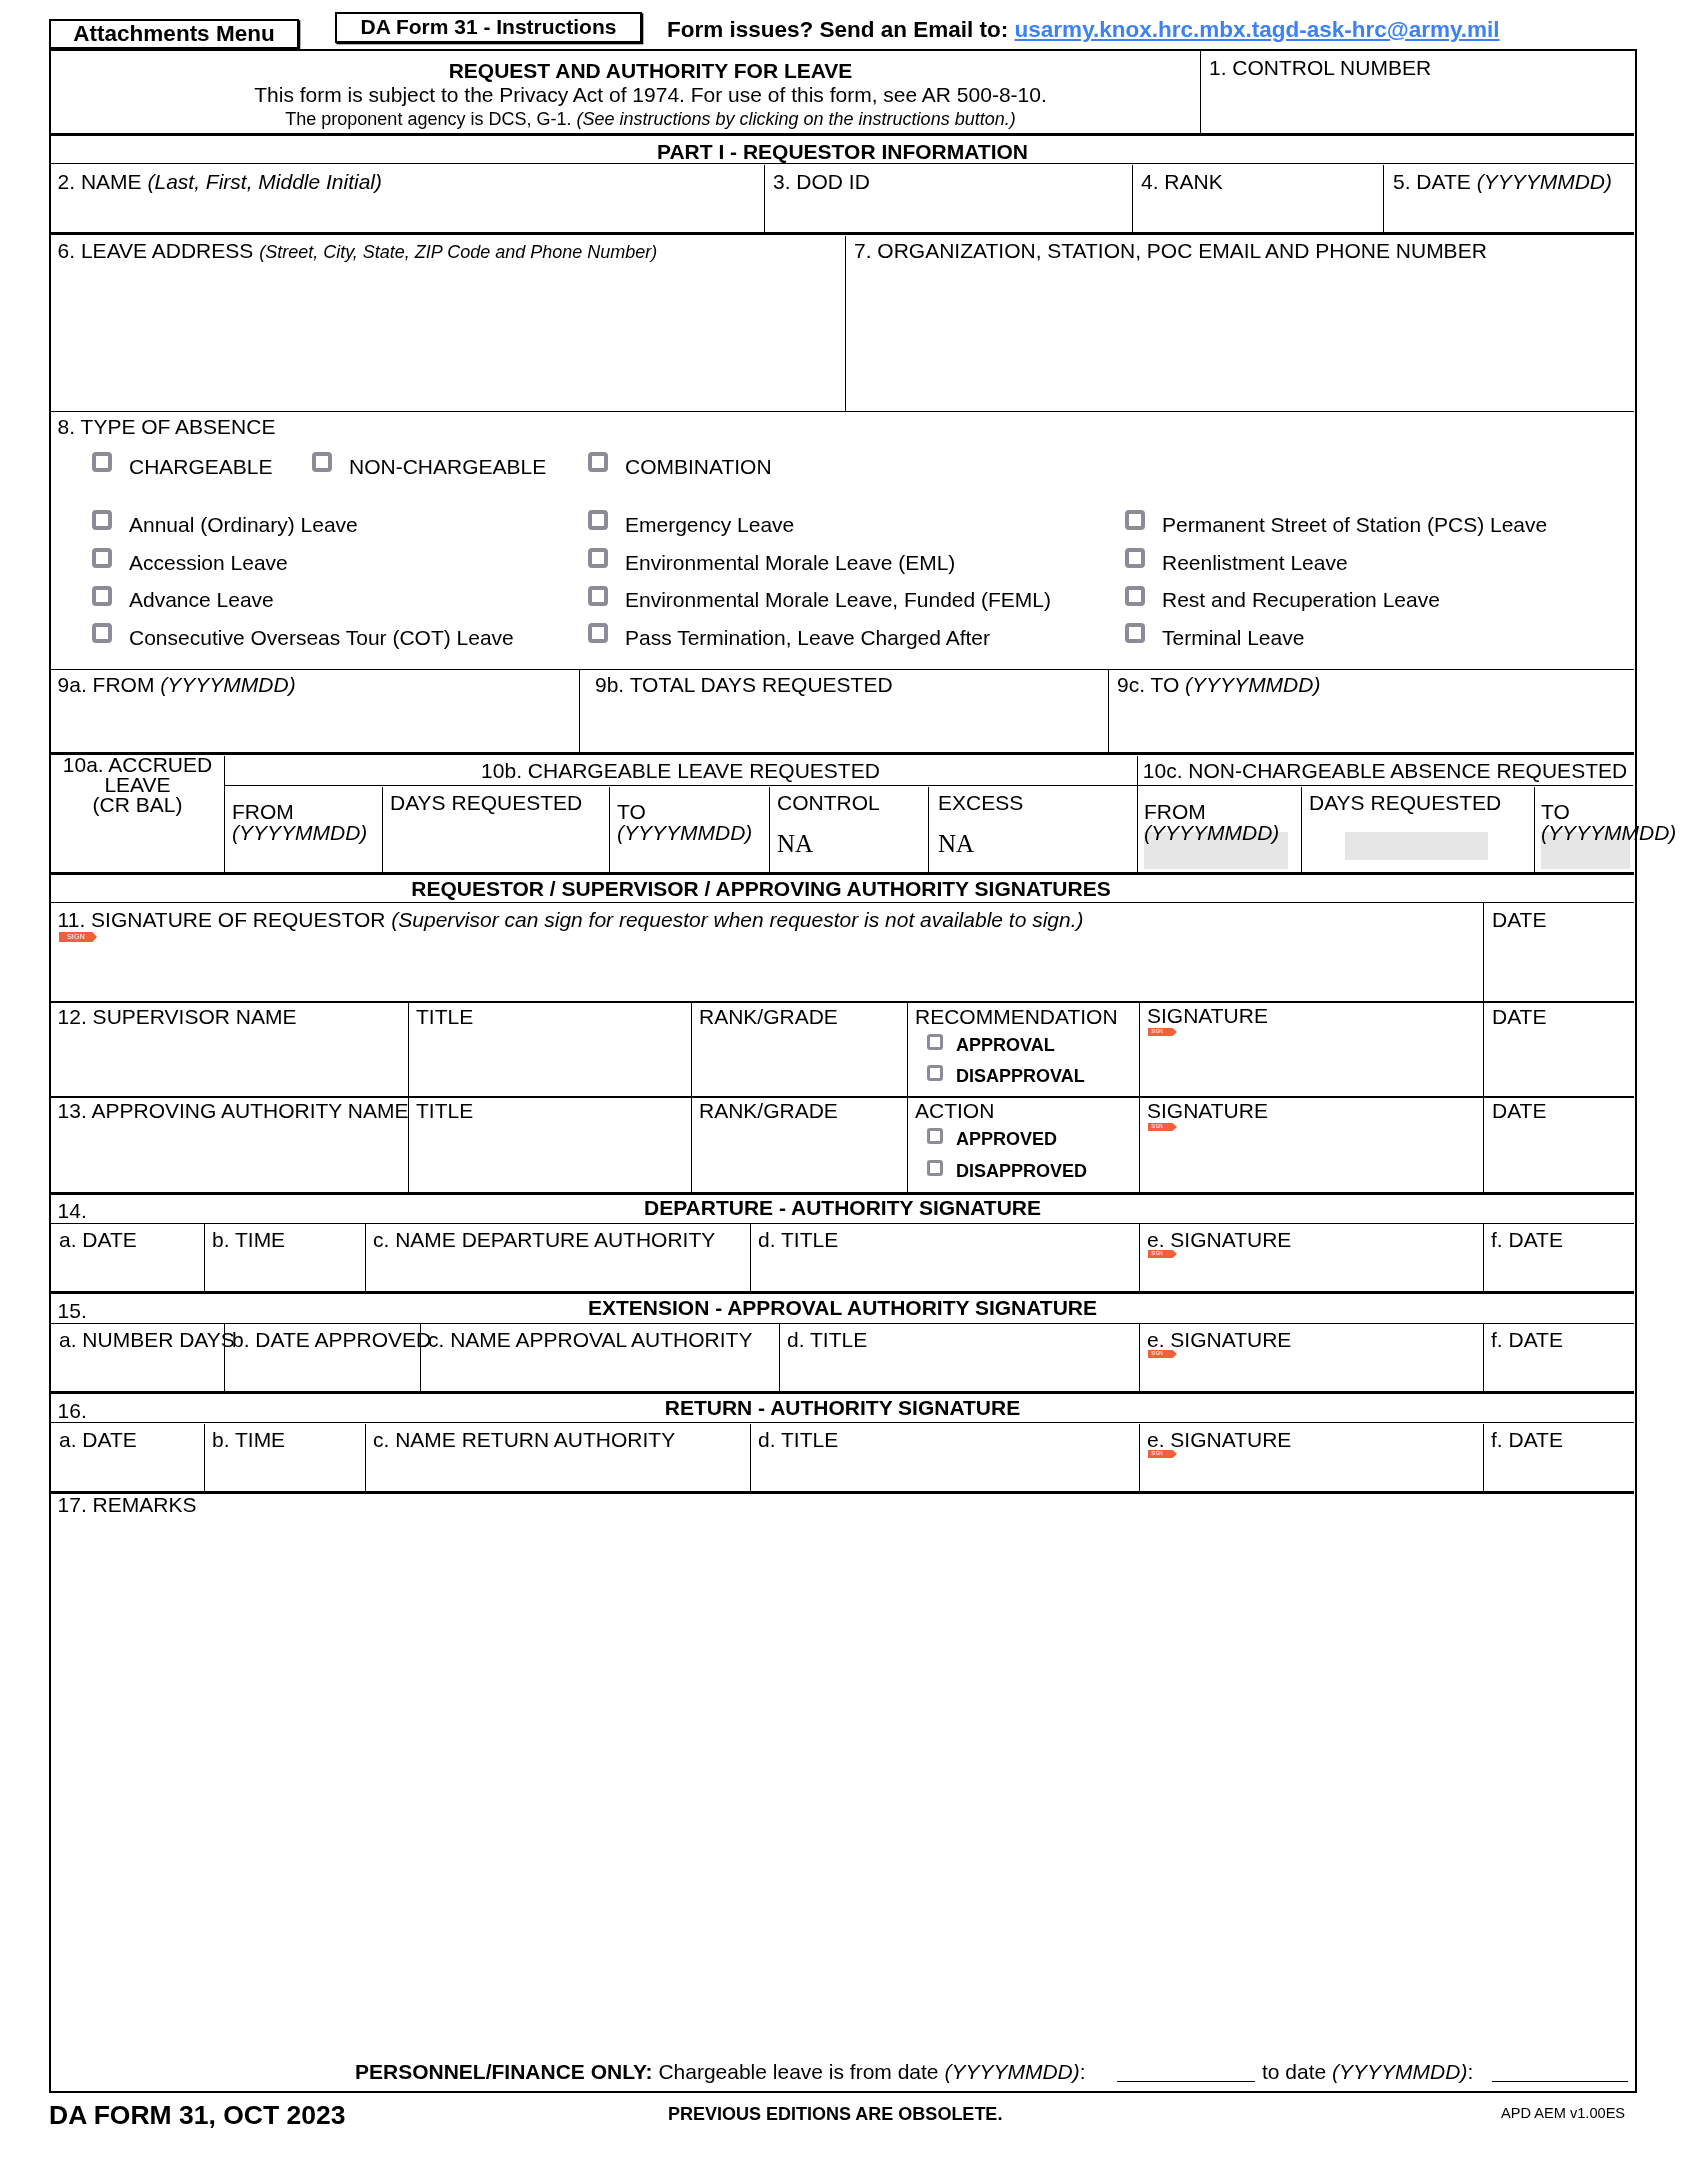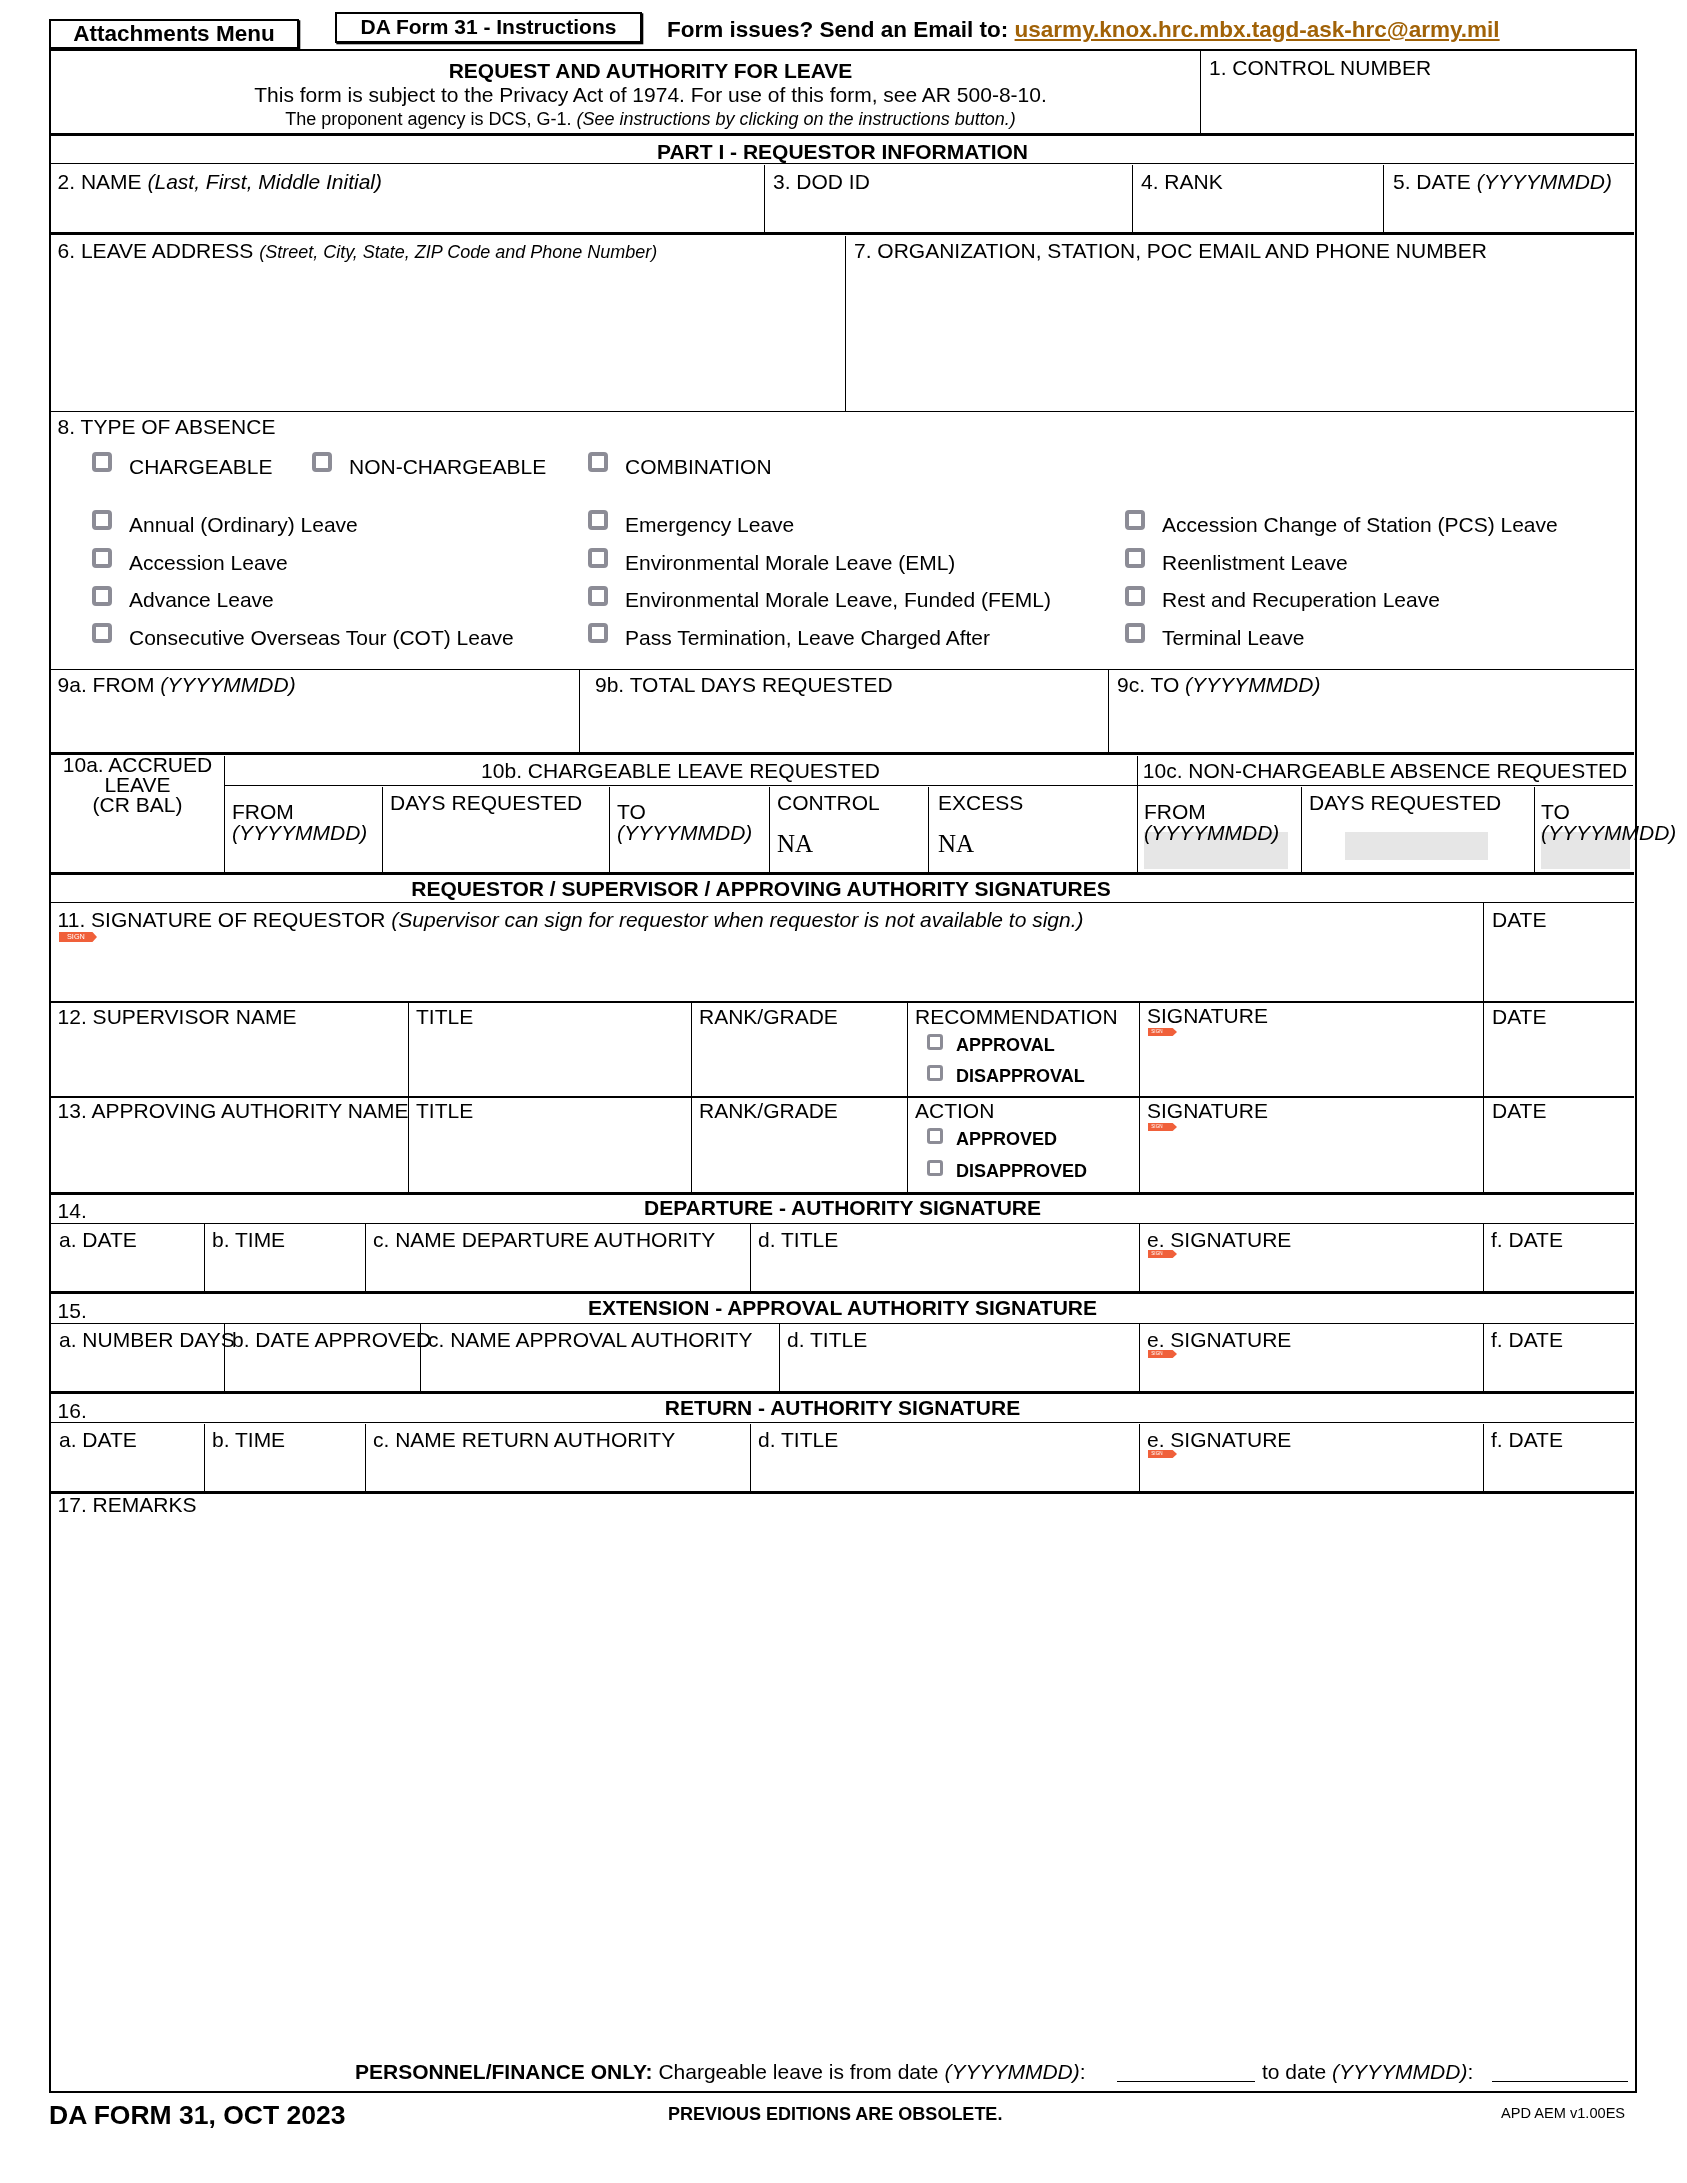--- a/index.html
+++ b/index.html
@@ -1,20 +1,20 @@
 <!DOCTYPE html>
 <html style="font-size:10.6px"><head>
 <meta charset="utf-8">
 <style>
   html,body{margin:0;padding:0;background:#fff;}
   body{width:1687px;height:2183px;position:relative;font-family:"Liberation Sans",sans-serif;color:#000;overflow:hidden;}
   .abs{position:absolute;}
   .topbtn{position:absolute;border:2px solid #000;font-weight:bold;font-size:22.5px;text-align:center;line-height:26.5px;background:#fff;box-shadow:1.3px 1.3px 0 #000;}
   .hdrtxt{position:absolute;font-size:22.5px;font-weight:bold;}
-  .link{color:#a16207;text-decoration:underline;}
+  .link{color:#3b82f6;text-decoration:underline;}
   .form{position:absolute;left:49px;top:49px;width:1588px;height:2044px;border:2.6px solid #000;box-sizing:border-box;}
   .cell{position:absolute;box-sizing:border-box;}
   .lbl{font-size:21px;position:absolute;white-space:nowrap;}
   .sm{font-size:18px;}
   .b{font-weight:bold;}
   .i{font-style:italic;}
   .hl{position:absolute;background:#000;}
   .vl{position:absolute;background:#000;width:1.3px;}
   .cb{position:absolute;width:20px;height:20px;border:4px solid #8c8c96;border-radius:4px;box-sizing:border-box;background:#fff;}
   .cbs{position:absolute;width:16px;height:16px;border:3.3px solid #8c8c96;border-radius:3.3px;box-sizing:border-box;background:#fff;}
@@ -89,21 +89,21 @@
       <div class="lbl" style="left: 78px; top: 575px;">Consecutive Overseas Tour (COT) Leave</div>
       <div class="cb" style="left: 537px; top: 459px;"></div>
       <div class="lbl" style="left: 574px; top: 462px;">Emergency Leave</div>
       <div class="cb" style="left: 537px; top: 497px;"></div>
       <div class="lbl" style="left: 574px; top: 500px;">Environmental Morale Leave (EML)</div>
       <div class="cb" style="left: 537px; top: 535px;"></div>
       <div class="lbl" style="left: 574px; top: 537px;">Environmental Morale Leave, Funded (FEML)</div>
       <div class="cb" style="left: 537px; top: 572px;"></div>
       <div class="lbl" style="left: 574px; top: 575px;">Pass Termination, Leave Charged After</div>
       <div class="cb" style="left: 1074px; top: 459px;"></div>
-      <div class="lbl" style="left: 1111px; top: 462px;">Accession Change of Station (PCS) Leave</div>
+      <div class="lbl" style="left: 1111px; top: 462px;">Permanent Street of Station (PCS) Leave</div>
       <div class="cb" style="left: 1074px; top: 497px;"></div>
       <div class="lbl" style="left: 1111px; top: 500px;">Reenlistment Leave</div>
       <div class="cb" style="left: 1074px; top: 535px;"></div>
       <div class="lbl" style="left: 1111px; top: 537px;">Rest and Recuperation Leave</div>
       <div class="cb" style="left: 1074px; top: 572px;"></div>
       <div class="lbl" style="left: 1111px; top: 575px; text-align: right;">Terminal Leave</div>
     </div>
   <div class="hl" style="left:0;top:618px;width:1583px;height:1.3px;"></div>
 
   <div class="lbl" style="left:6.6px;top:622px;"><span>9a. FROM</span> <span class="i">(YYYYMMDD)</span></div>

